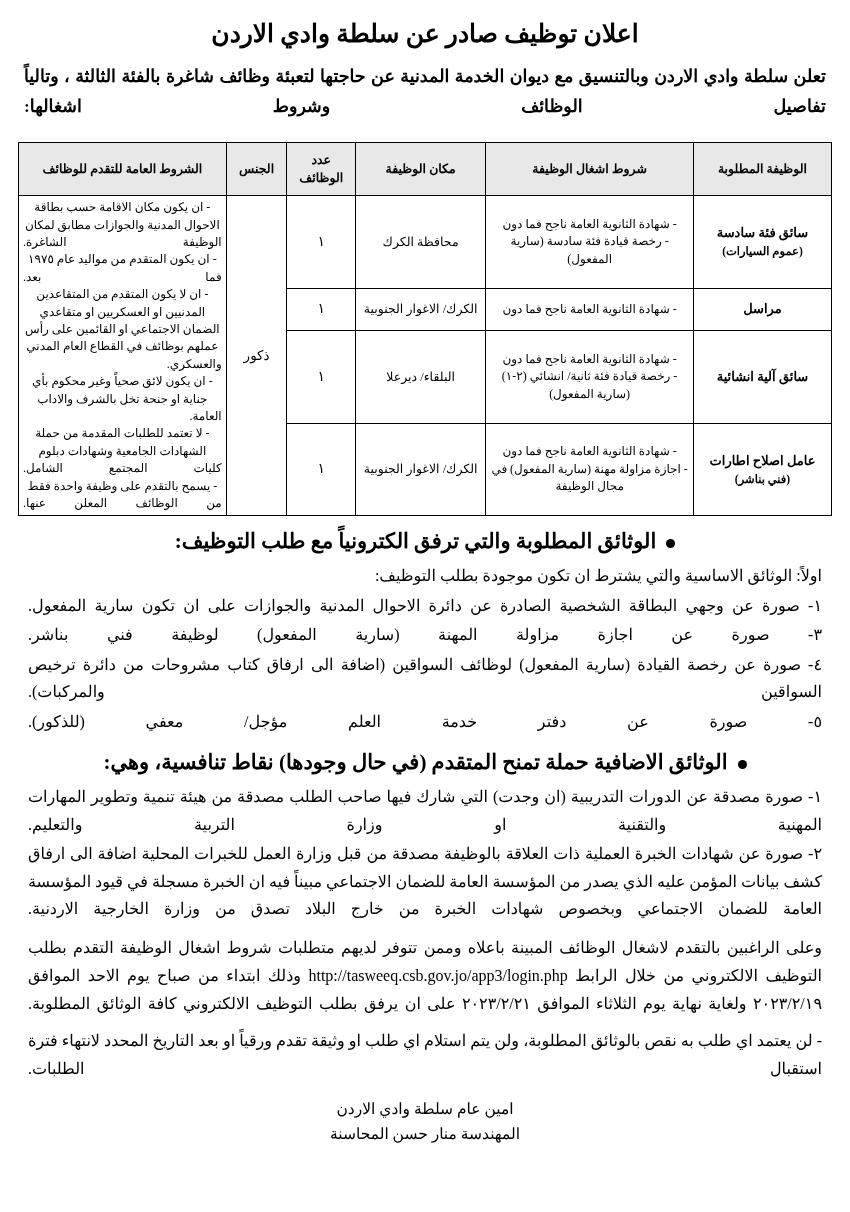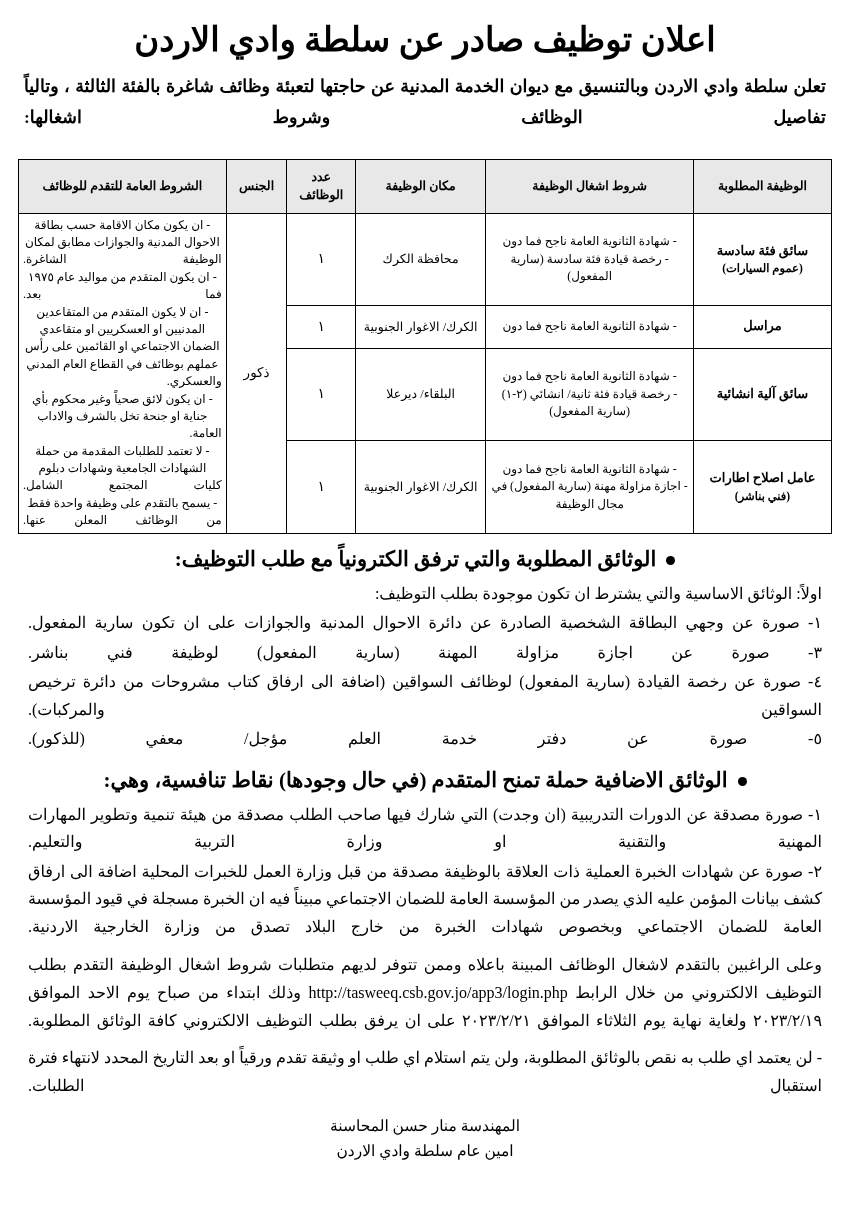--- a/index.html
+++ b/index.html
@@ -19,32 +19,32 @@
     width: 850px;
     height: 1212px;
     box-sizing: border-box;
     padding: 14px 18px 8px 18px;
     position: relative;
   }
   
   .header {
     text-align: center;
     font-weight: bold;
-    font-size: 34px;
+    font-size: 25px;
     letter-spacing: 0px;
     padding: 6px 0 12px 0;
     line-height: 1.15;
   }
   .intro {
     font-size: 17.5px;
     font-weight: bold;
     line-height: 1.75;
     text-align: justify;
     text-align-last: justify;
-    padding: 0 6px 27px 6px;
+    padding: 0 6px 20px 6px;
     letter-spacing: 0.3px;
   }
   
   table.jobs {
     width: 100%;
     border-collapse: collapse;
     table-layout: fixed;
     font-size: 12.5px;
   }
   table.jobs th, table.jobs td {
@@ -227,17 +227,17 @@
     <span>وعلى الراغبين بالتقدم لاشغال الوظائف المبينة باعلاه وممن تتوفر لديهم متطلبات شروط اشغال الوظيفة التقدم بطلب التوظيف الالكتروني من خلال الرابط</span>
     <span class="link">http://tasweeq.csb.gov.jo/app3/login.php</span>
     <span>وذلك ابتداء من صباح يوم الاحد الموافق ٢٠٢٣/٢/١٩ ولغاية نهاية يوم الثلاثاء الموافق ٢٠٢٣/٢/٢١ على ان يرفق بطلب التوظيف الالكتروني كافة الوثائق المطلوبة.</span>
   </div>
 
   <div class="spacer"></div>
 
   <div class="closing">- لن يعتمد اي طلب به نقص بالوثائق المطلوبة، ولن يتم استلام اي طلب او وثيقة تقدم ورقياً او بعد التاريخ المحدد لانتهاء فترة استقبال الطلبات.</div>
 
   <div class="signature">
+    <span class="sig-line">امين عام سلطة وادي الاردن</span>
     <span class="sig-line">المهندسة منار حسن المحاسنة</span>
-    <span class="sig-line">امين عام سلطة وادي الاردن</span>
   </div>
 
 </div>
 
 </body></html>

